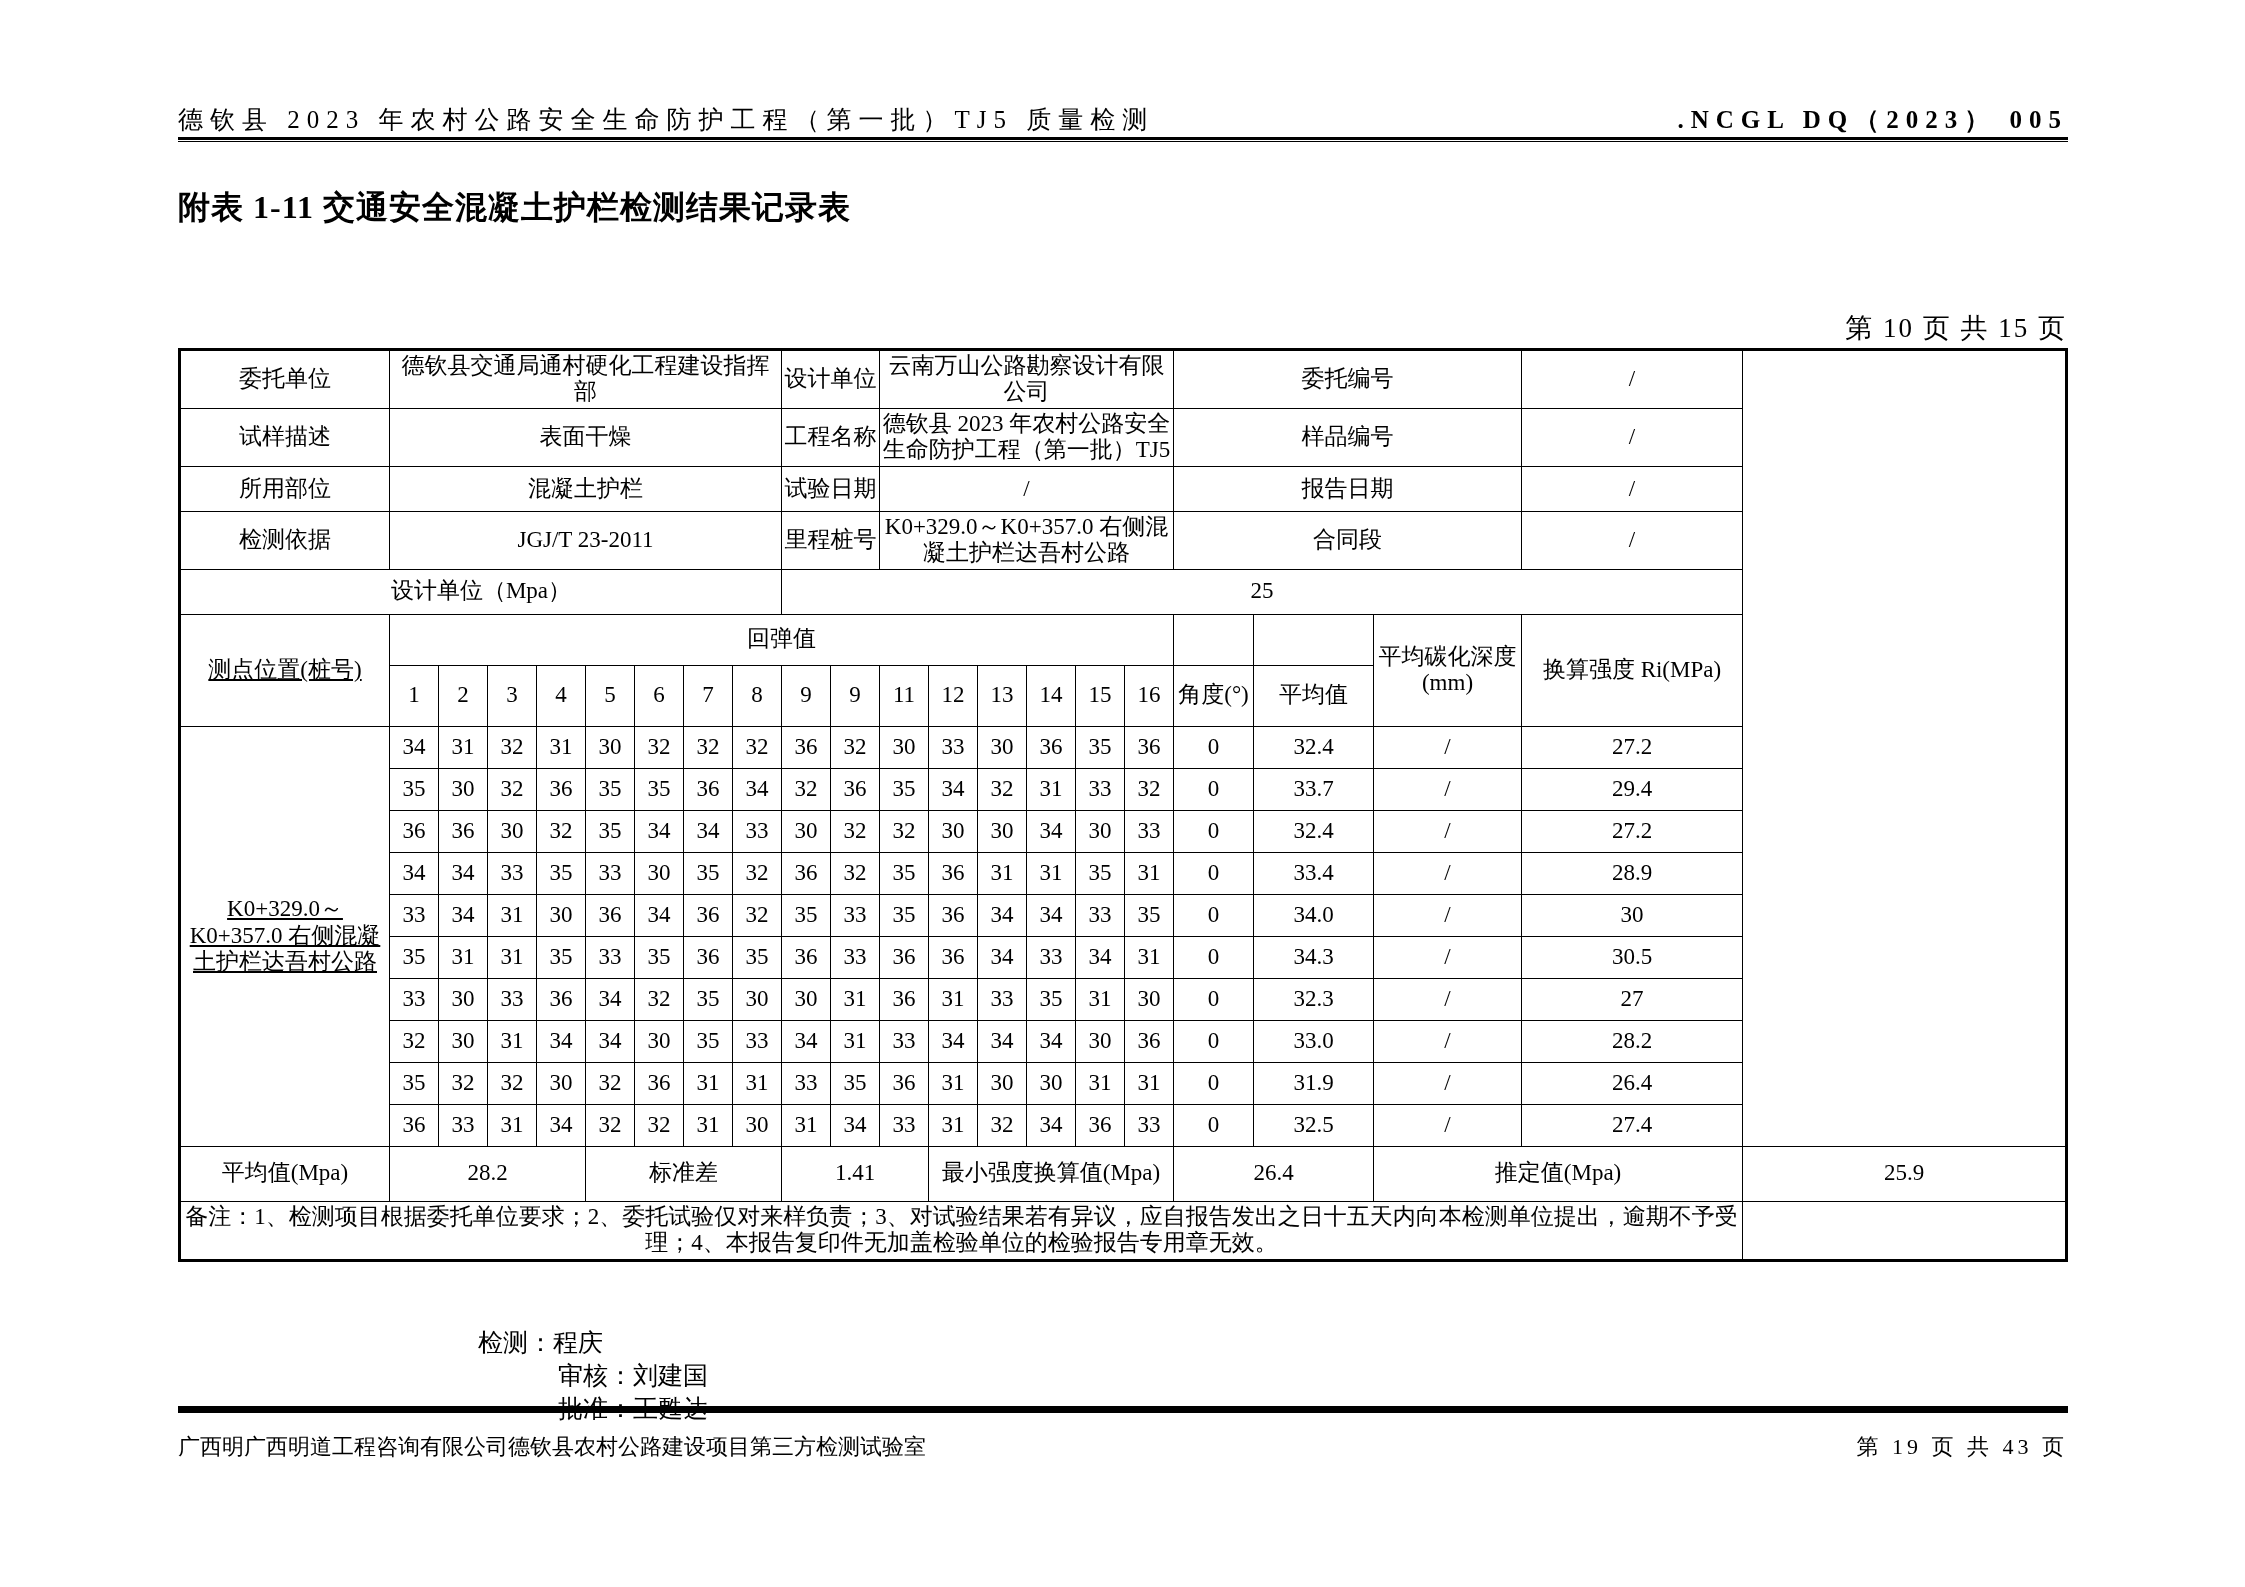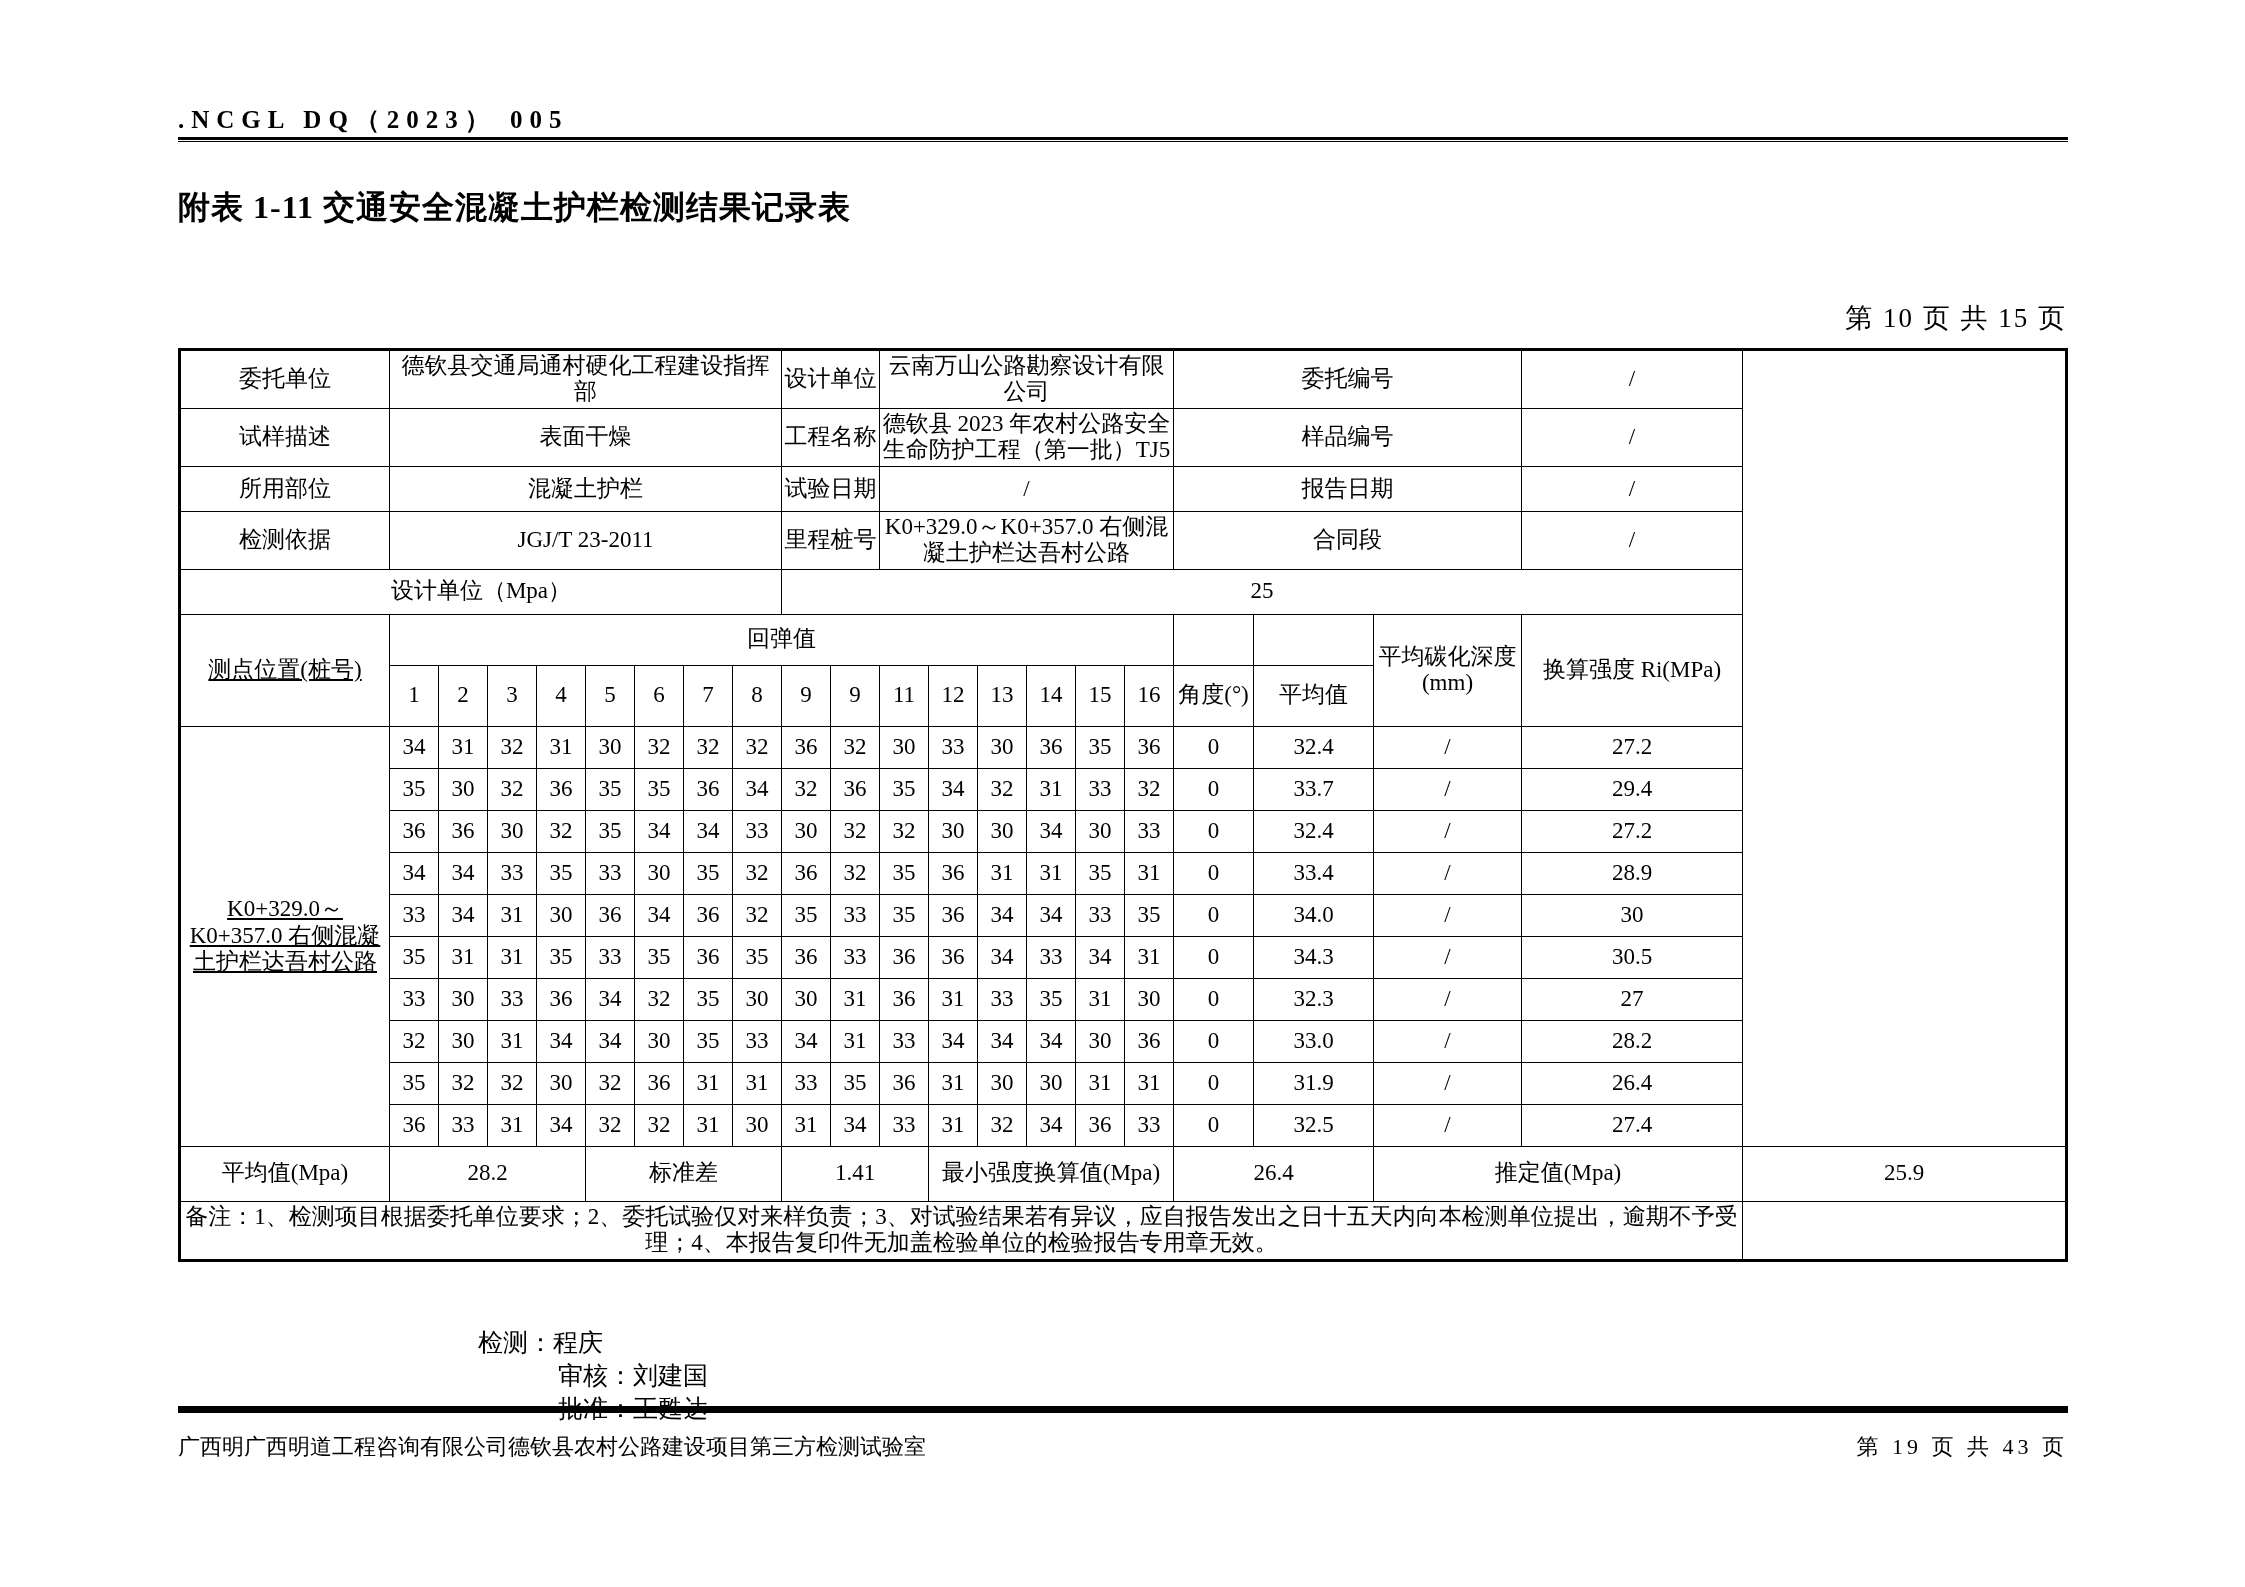--- a/index.html
+++ b/index.html
@@ -27,21 +27,21 @@
   
   .title1{
     position:absolute;left:178px;top:186px;
     font-size:32px;font-weight:bold;letter-spacing:1px;white-space:nowrap;
   }
   .title2{
     position:absolute;left:0;top:238px;width:2245px;text-align:center;
     font-size:32px;font-weight:bold;letter-spacing:1px;
   }
   .pageno{
-    position:absolute;right:178px;top:300px;
+    position:absolute;right:178px;top:310px;
     font-size:27px;letter-spacing:2px;white-space:nowrap;text-align:right;
   }
 
   
   table.main{
     position:absolute;left:178px;top:348px;width:1890px;
     border-collapse:collapse;table-layout:fixed;
   }
   table.main td{
     border:1px solid #000;
@@ -93,20 +93,21 @@
     font-size:22px;
   }
   .ftr-right{letter-spacing:4px;white-space:nowrap;}
 </style>
 </head>
 <body>
 
 <div class="page">
 
   <div class="hdr">
+    <div class="hdr-left">德钦县 2023 年农村公路安全生命防护工程（第一批）TJ5 质量检测</div>
     <div class="hdr-right">.NCGL DQ（2023） 005</div>
   </div>
   <div class="hdr-rule"></div>
 
   <div class="title1">附表 1-11 交通安全混凝土护栏检测结果记录表</div>
   <div class="pageno">第 10 页  共 15 页</div>
 
   <table class="main">
     <colgroup>
       <col style="width:110px">

